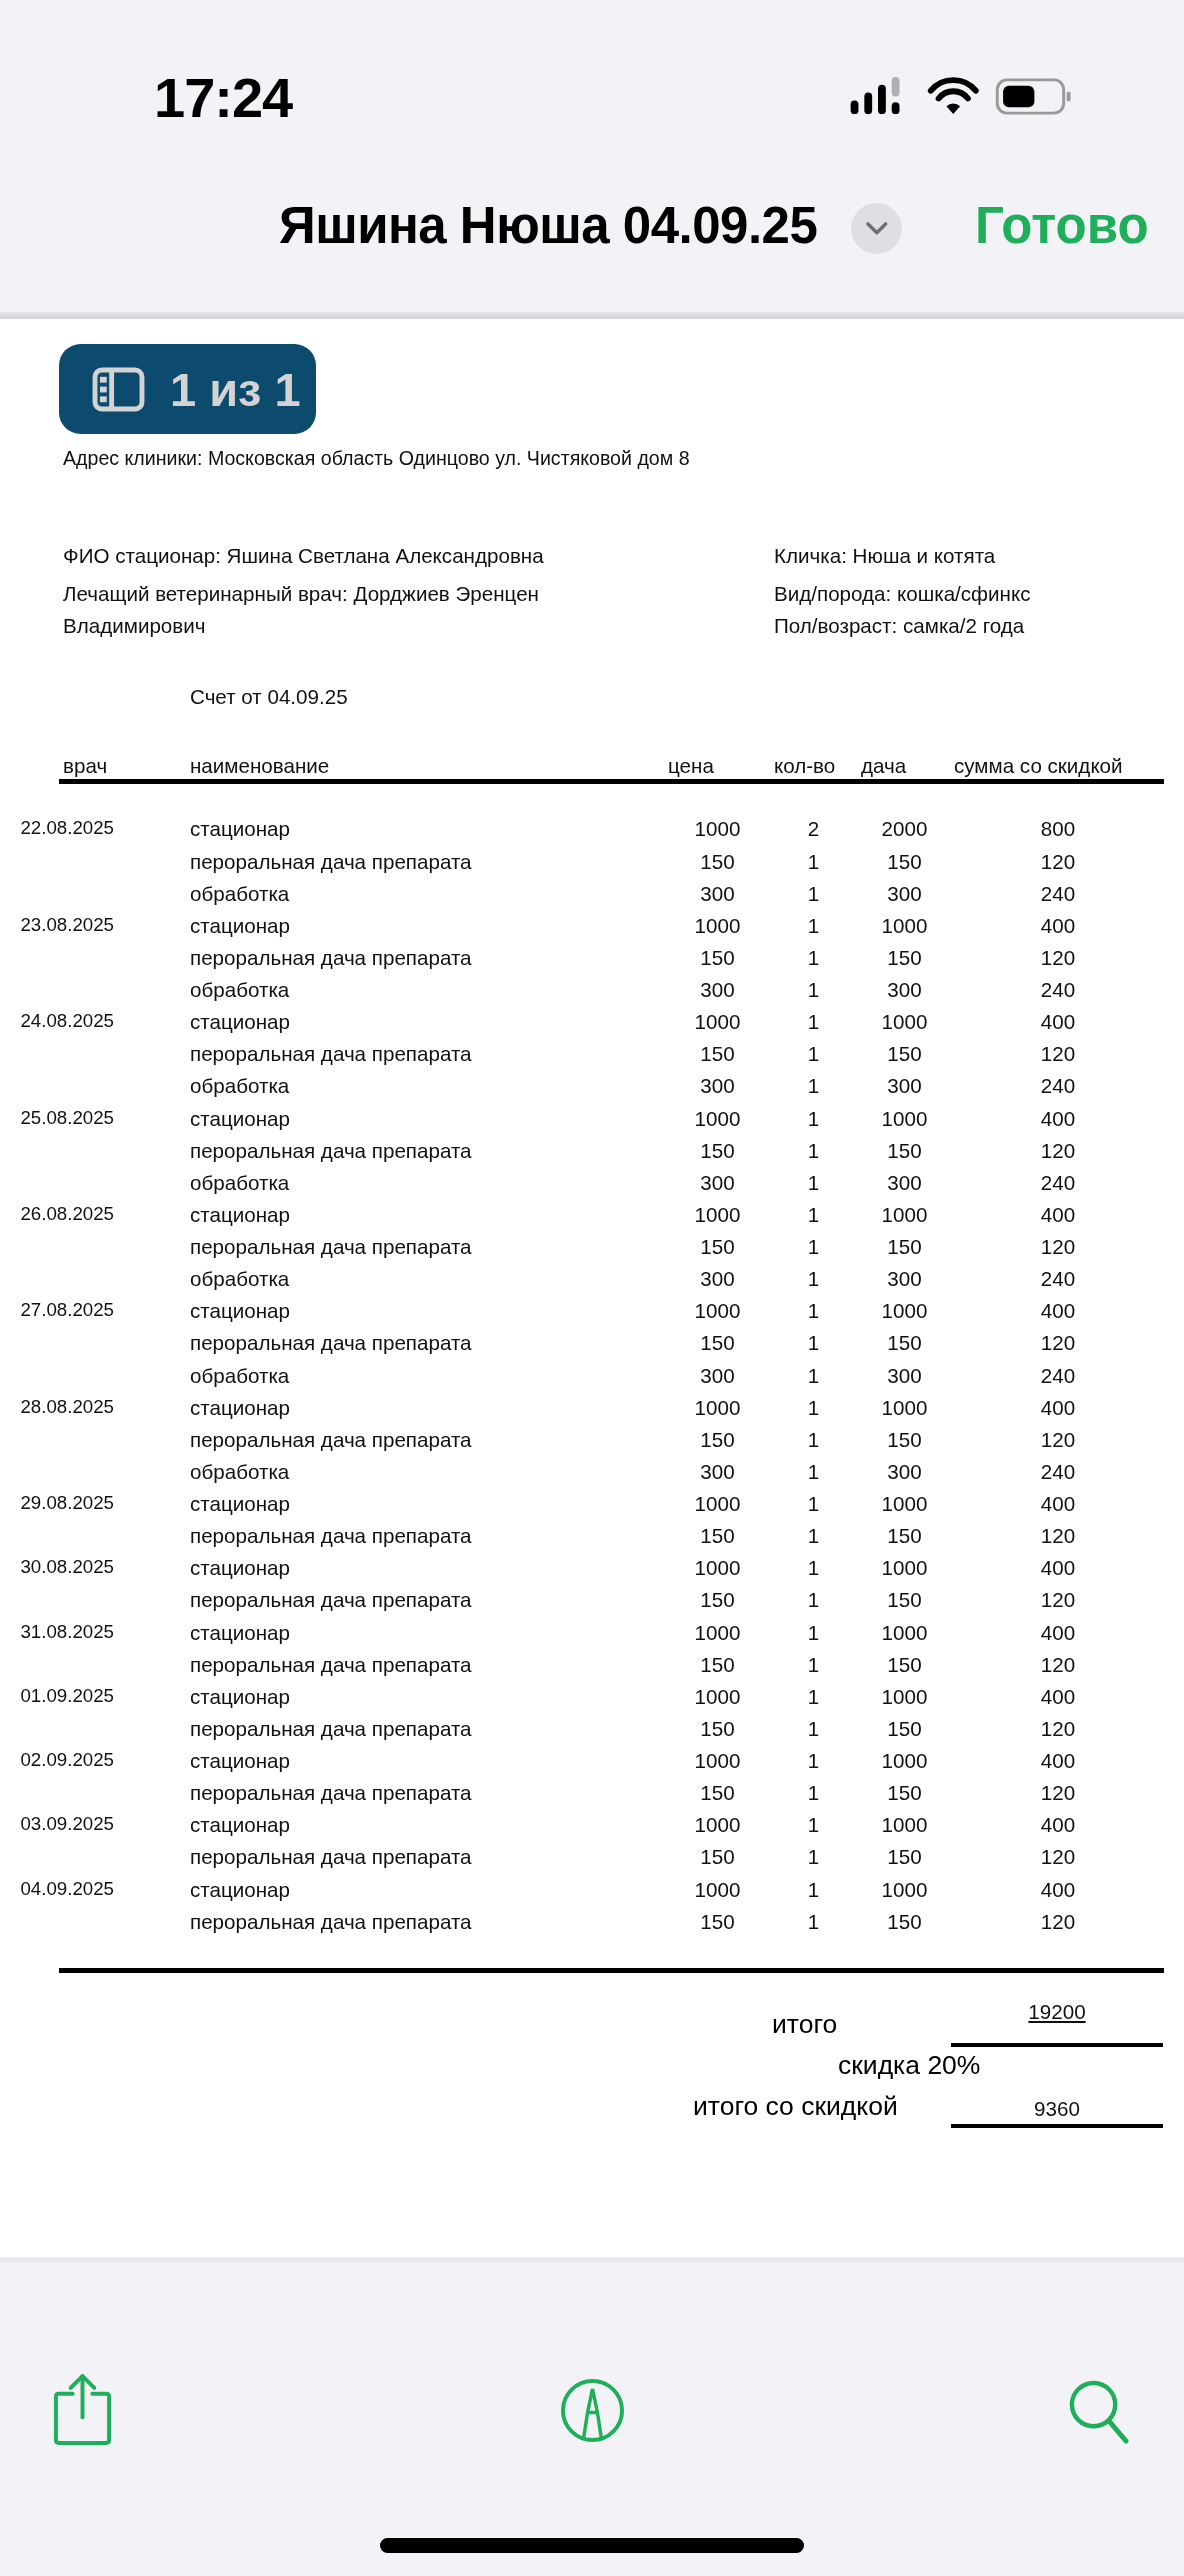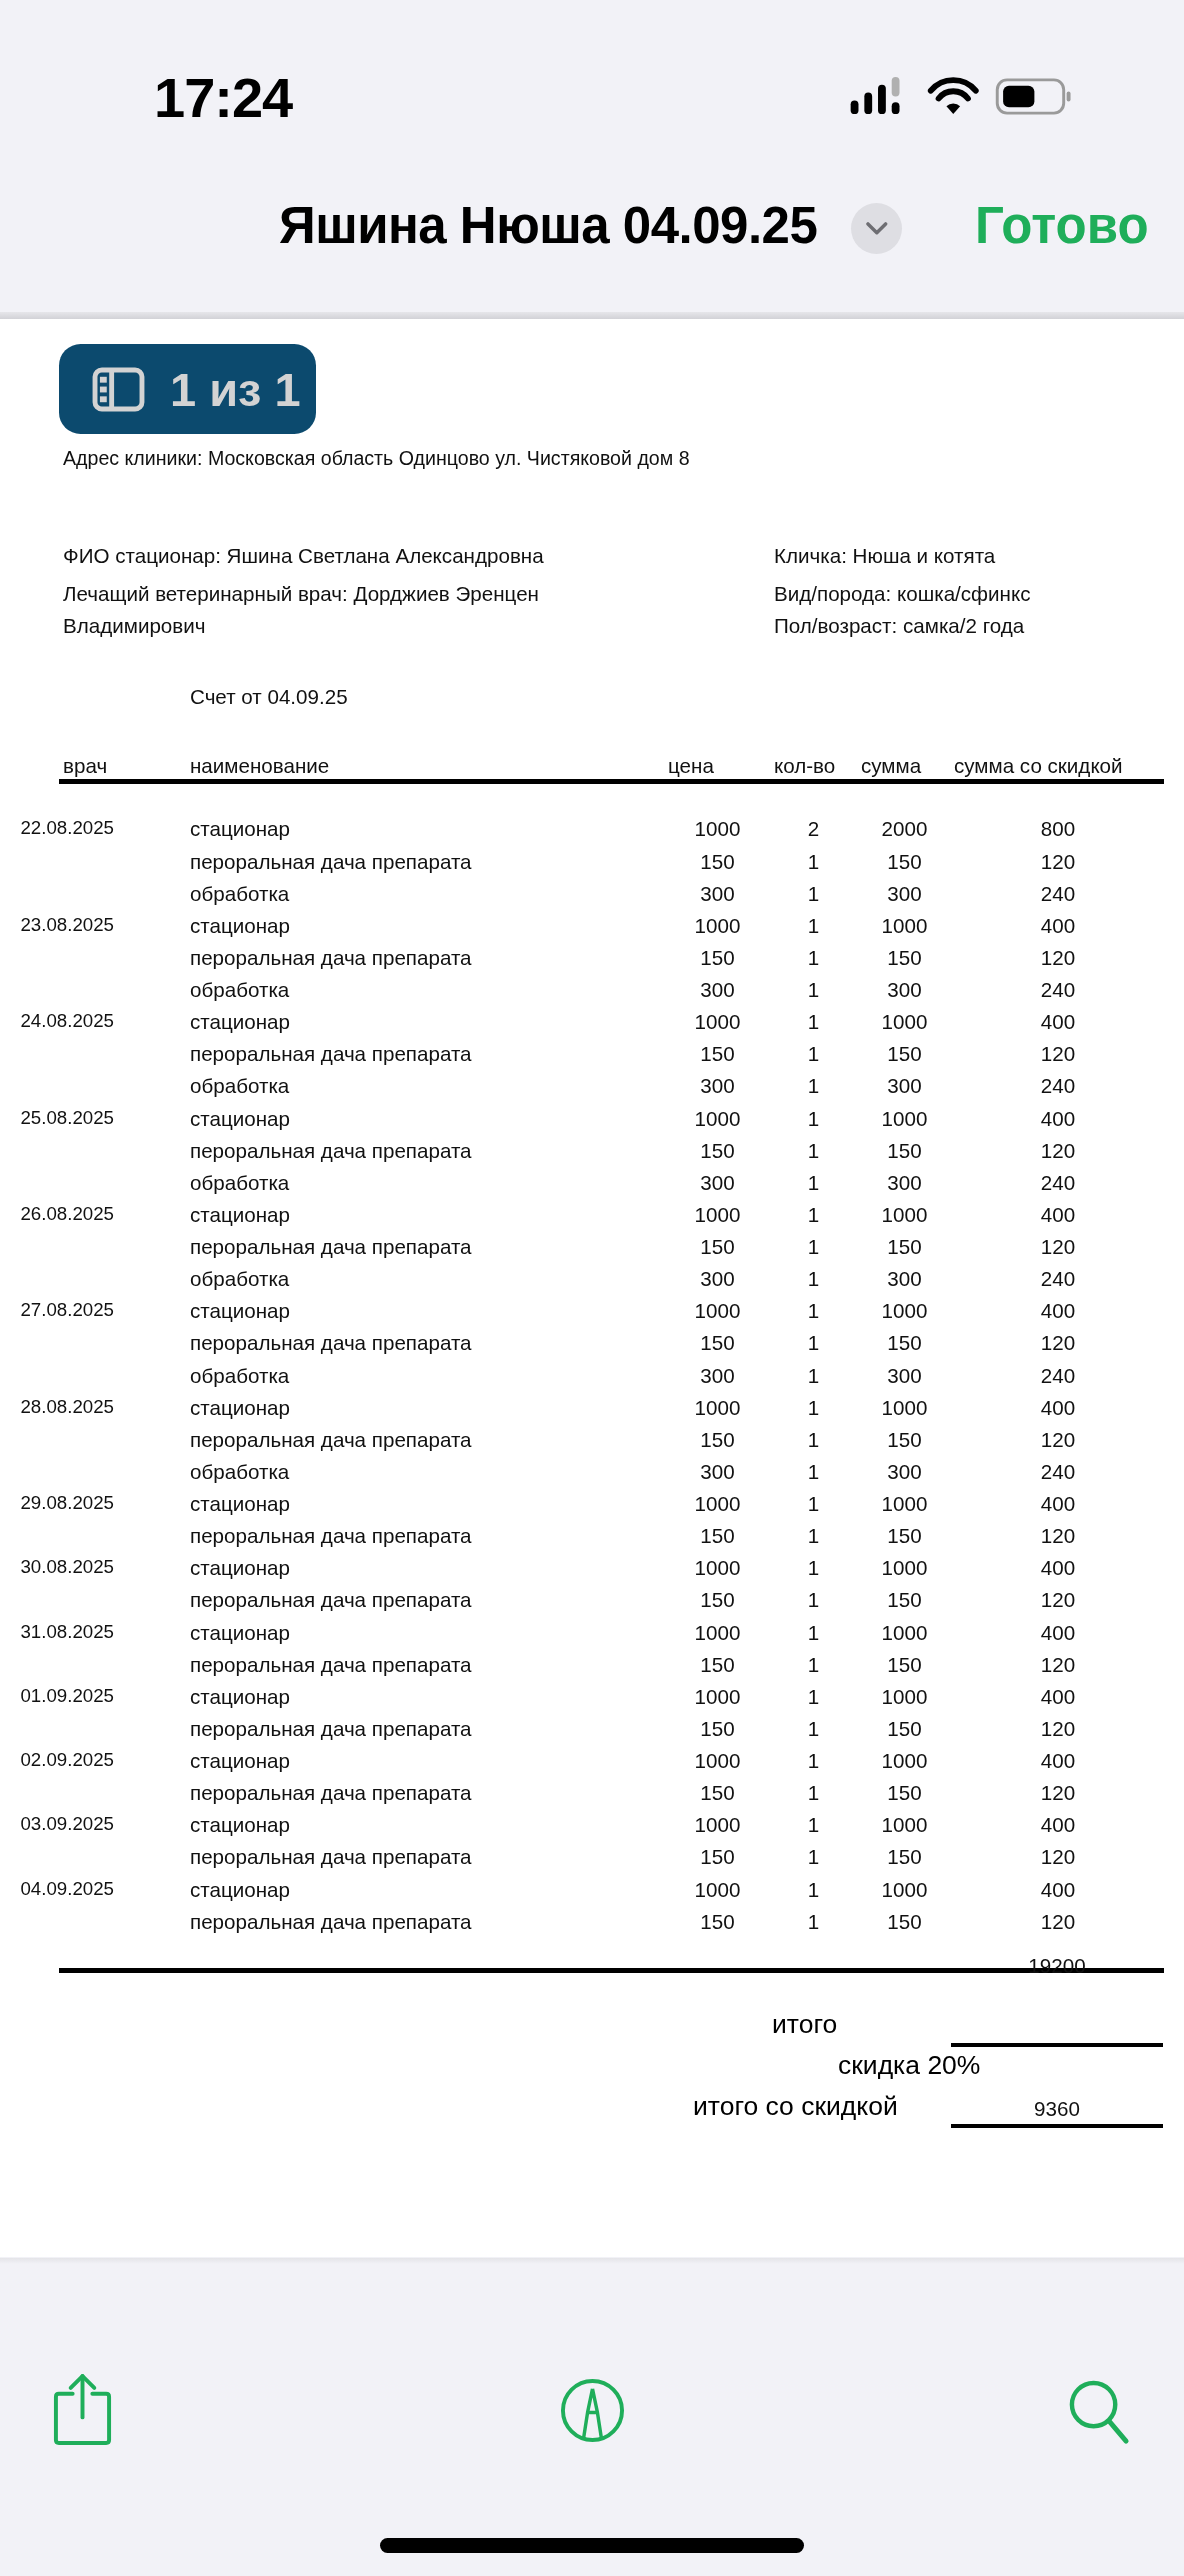--- a/index.html
+++ b/index.html
@@ -89,21 +89,21 @@
 <div class="abs dt" style="left:774px; top:544px;">Кличка: Нюша и котята</div>
 <div class="abs dt" style="left:774px; top:582px;">Вид/порода: кошка/сфинкс</div>
 <div class="abs dt" style="left:774px; top:614px;">Пол/возраст: самка/2 года</div>
 
 <div class="abs dt" style="left:190px; top:685px;">Счет от 04.09.25</div>
 
 <div class="abs hdr" style="left:63px; top:754px;">врач</div>
 <div class="abs hdr" style="left:190px; top:754px;">наименование</div>
 <div class="abs hdr" style="left:668px; top:754px;">цена</div>
 <div class="abs hdr" style="left:774px; top:754px;">кол-во</div>
-<div class="abs hdr" style="left:861px; top:754px;">сумма</div>
+<div class="abs hdr" style="left:861px; top:754px;">дача</div>
 <div class="abs hdr" style="left:954px; top:754px;">сумма со скидкой</div>
 <div class="abs hline" style="left:59px; top:779px; width:1105px; height:4.9px;"></div>
 
 <div id="rows">
     <div class="row" style="top: 817px;">
       <div class="c c-date" style="font-size: 18.7px;">22.08.2025</div>
       <div class="c c-name">стационар</div>
       <div class="c c-price">1000</div>
       <div class="c c-qty">2</div>
       <div class="c c-sum">2000</div>
@@ -379,21 +379,21 @@
       <div class="c c-price">150</div>
       <div class="c c-qty">1</div>
       <div class="c c-sum">150</div>
       <div class="c c-disc">120</div>
     </div>
   </div>
 
 <div class="abs hline" style="left:59px; top:1968px; width:1105px; height:4.9px;"></div>
 
 <div class="abs tot" style="left:772px; top:2009px;">итого</div>
-<div class="abs totv" style="left:951px; top:1954px;">19200</div>
+<div class="abs totv" style="left:951px; top:2000px;text-decoration:underline;">19200</div>
 <div class="abs hline" style="left:951px; top:2043px; width:212px; height:3.9px;"></div>
 <div class="abs tot" style="left:838px; top:2050px;">скидка 20%</div>
 <div class="abs tot" style="left:693px; top:2091px;">итого со скидкой</div>
 <div class="abs totv" style="left:951px; top:2097px;">9360</div>
 <div class="abs hline" style="left:951px; top:2124px; width:212px; height:3.9px;"></div>
 
 <div class="abs" style="left:0; top:2258px; width:1185px; height:5.9px; background:linear-gradient(#e4e4e8,#f2f2f7);"></div>
 
 <div class="abs tb-icon" style="left:51px; top:2372px;">
   <svg width="63" height="75" viewBox="0 0 64 76">

